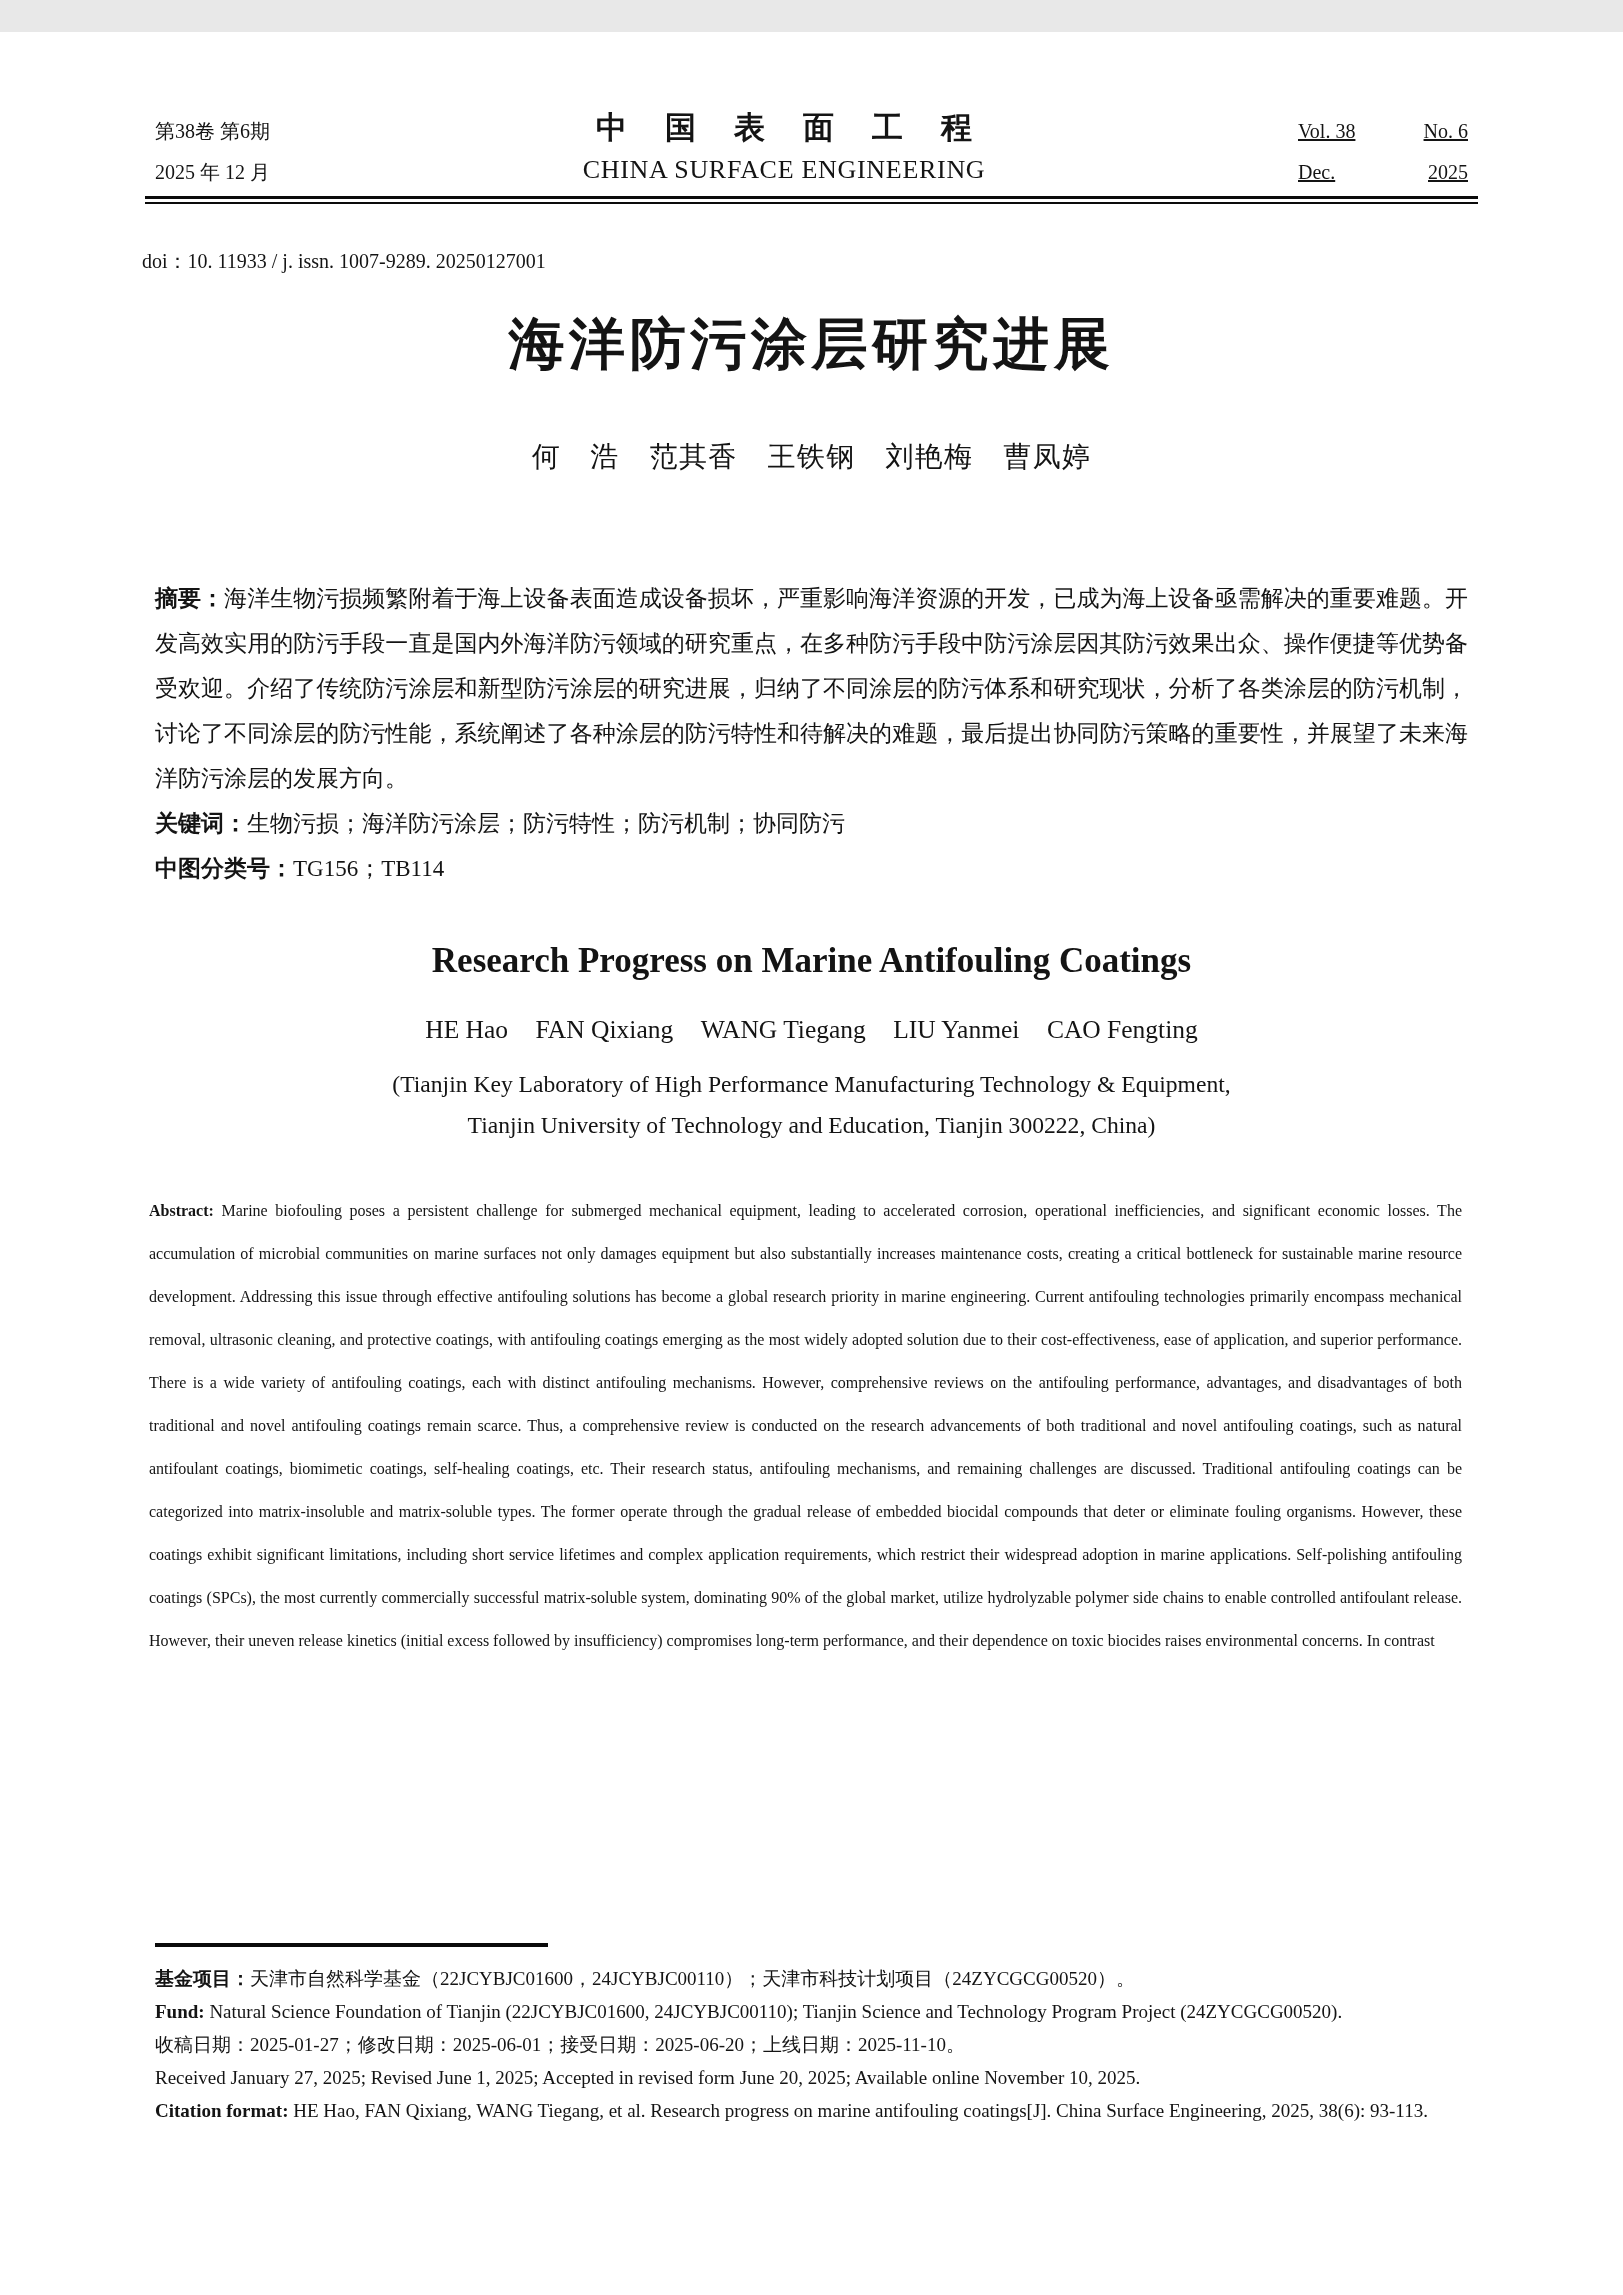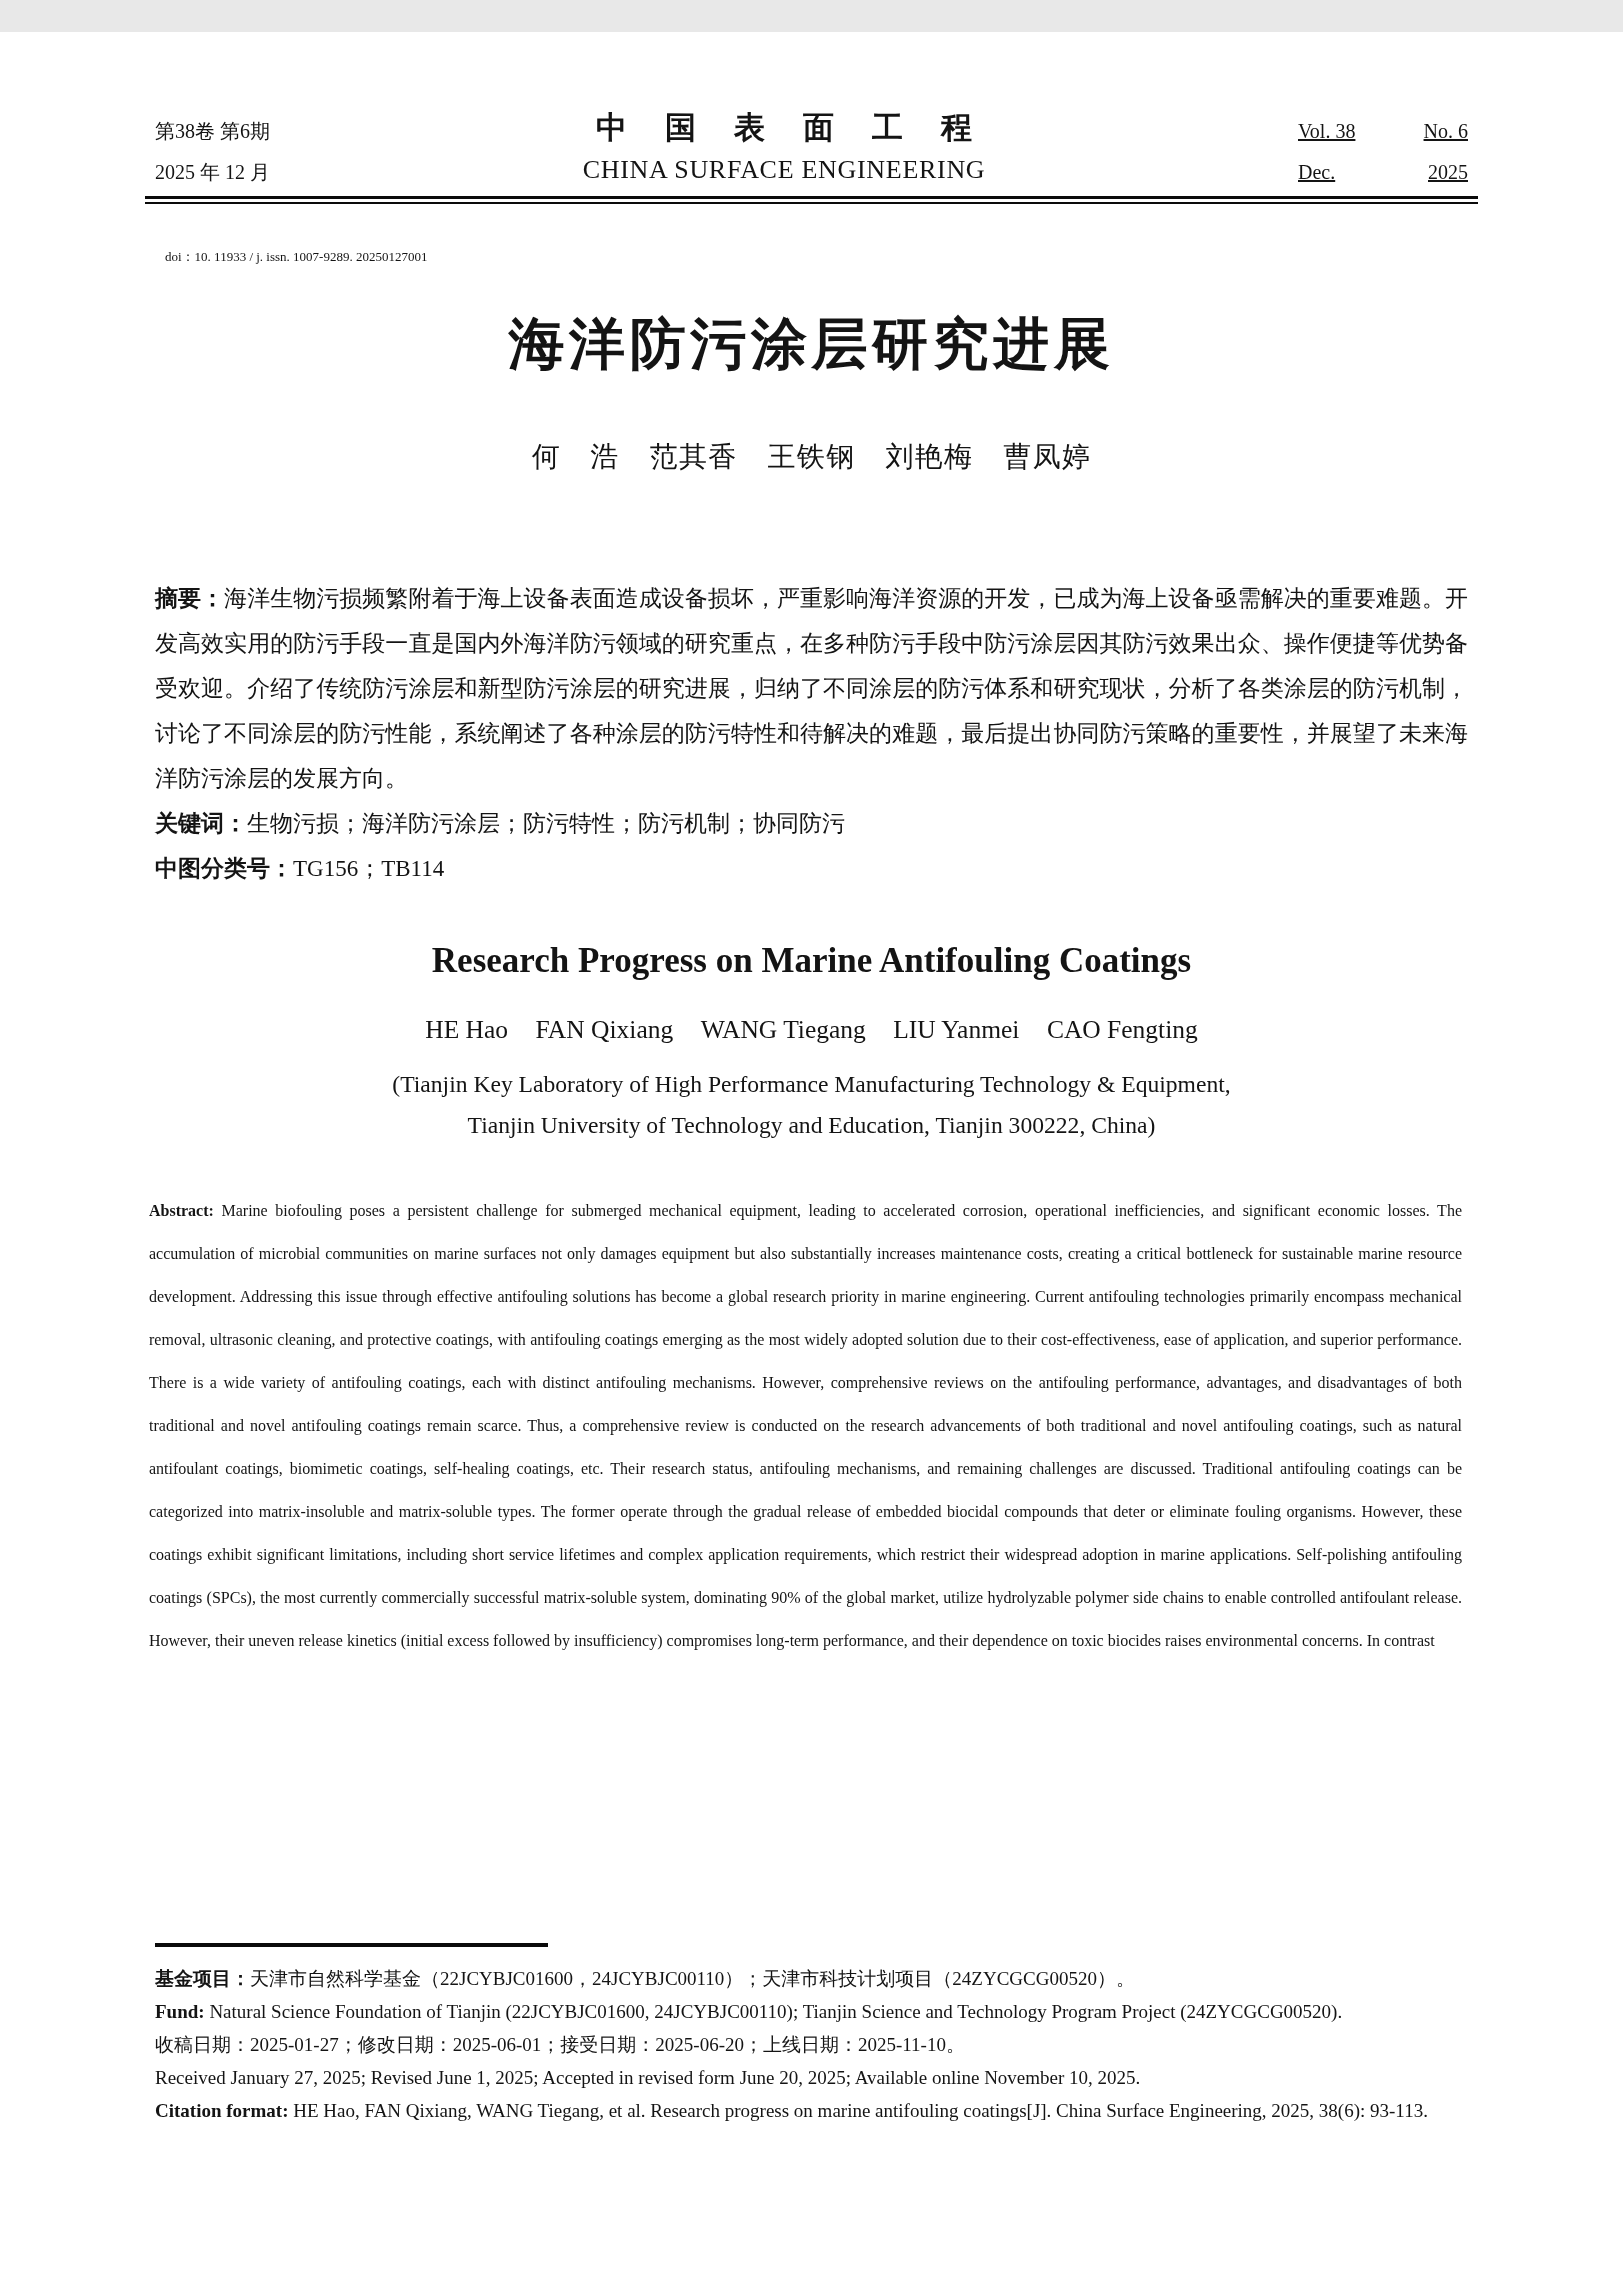--- a/index.html
+++ b/index.html
@@ -28,21 +28,21 @@
   .journal-en{font-size:26px;letter-spacing:0.7px;line-height:41px;white-space:nowrap;}
   .hdr-right{font-size:20px;line-height:41px;width:170px;}
   .hdr-right .row{display:flex;justify-content:space-between;text-decoration:underline;}
 
   .rule-double{
     position:absolute;top:164px;left:145px;width:1333px;
     height:3.3px;border-top:3.9px solid #0a0a0a;border-bottom:2.6px solid #0a0a0a;
   }
 
   
-  .doi{position:absolute;top:216px;left:165px;font-size:13px;}
+  .doi{position:absolute;top:216px;left:142px;font-size:20px;}
 
   
   .title-cn{
     position:absolute;top:275px;left:0;width:100%;
     text-align:center;font-size:56px;font-weight:bold;letter-spacing:4.6px;
   }
   .authors-cn{
     position:absolute;top:406px;left:0;width:100%;
     display:flex;justify-content:center;gap:30px;
     font-size:28px;letter-spacing:1.3px;

